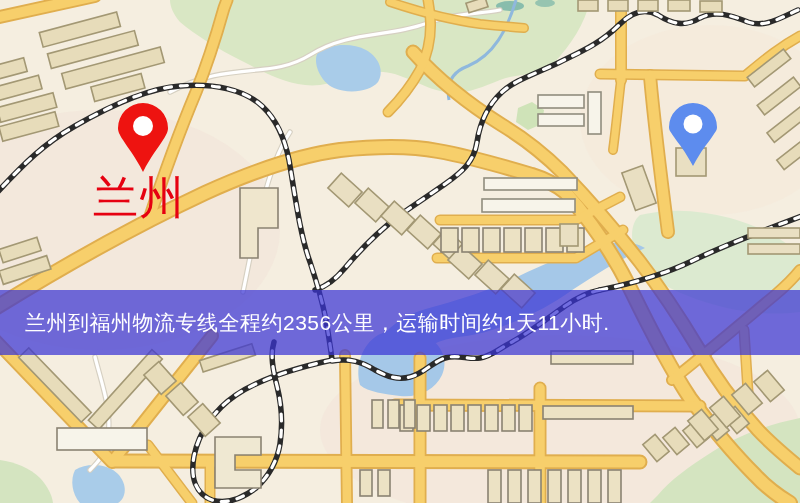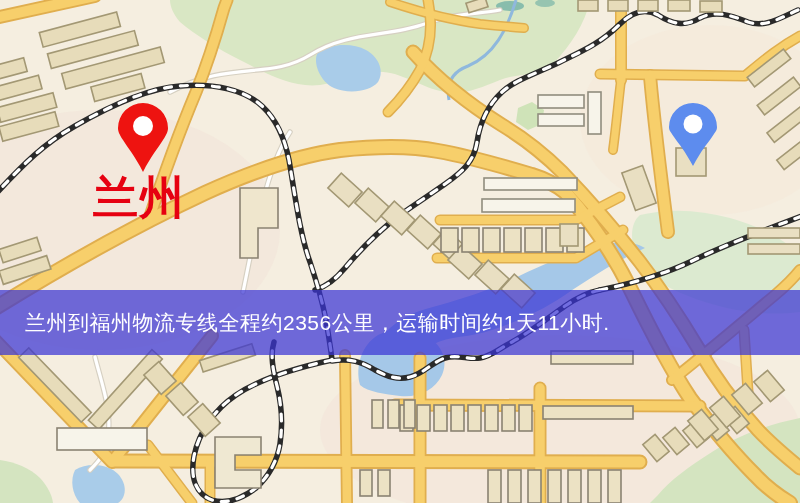--- a/index.html
+++ b/index.html
@@ -3,21 +3,21 @@
 <meta charset="utf-8">
 <style>
   html,body{margin:0;padding:0;background:#ddd;}
   #stage{
     position:relative;width:800px;height:503px;overflow:hidden;
     font-family:"Liberation Sans", sans-serif;
     background:#f5eee0;
   }
   #map-svg{position:absolute;left:0;top:0;width:800px;height:503px;display:block;}
   .city-label{
-    position:absolute;font-weight:bold;font-size:45px;line-height:1;
+    position:absolute;font-weight:normal;font-size:45px;line-height:1;
     letter-spacing:1px;white-space:nowrap;
   }
   #origin-label{left:93px;top:175px;color:#e60111;}
   #dest-label{left:644px;top:175px;color:#2b2bd3;letter-spacing:6px;}
   #info-banner{
     position:absolute;left:0;top:290px;width:800px;height:65px;
     background:rgba(58,53,212,0.72);
     display:flex;align-items:center;
   }
   #info-banner .banner-text{

